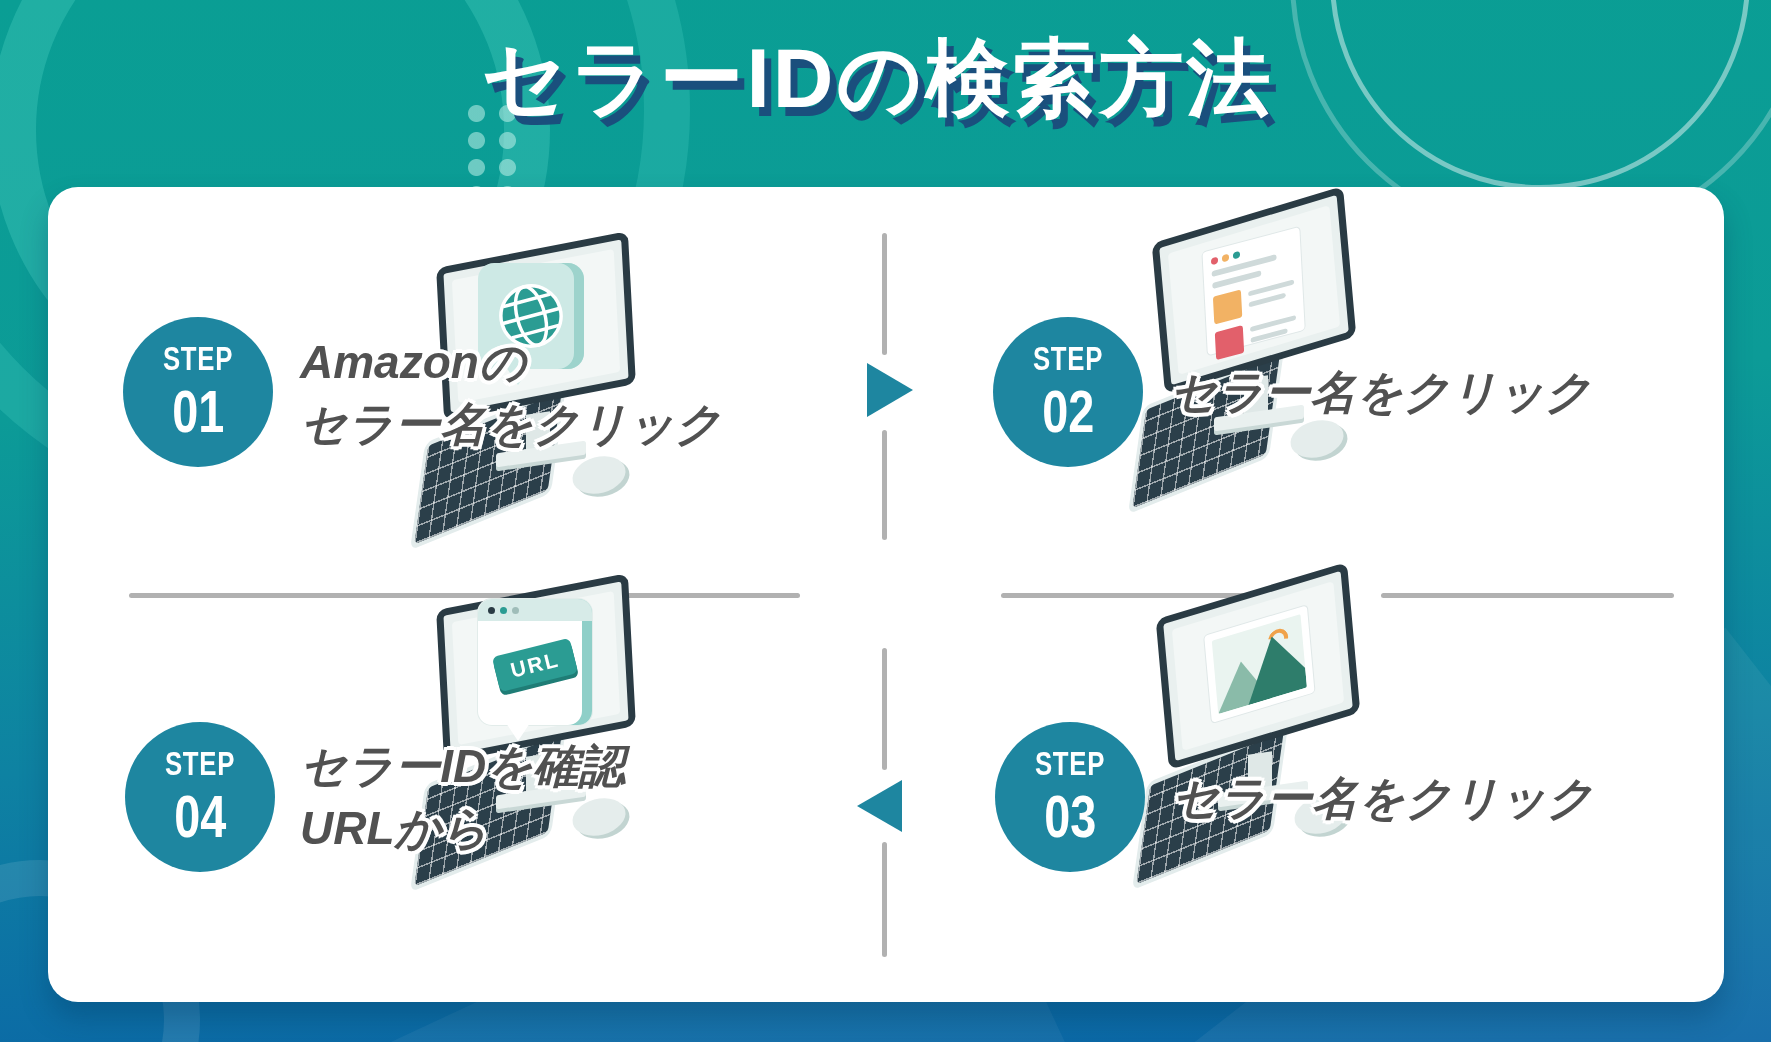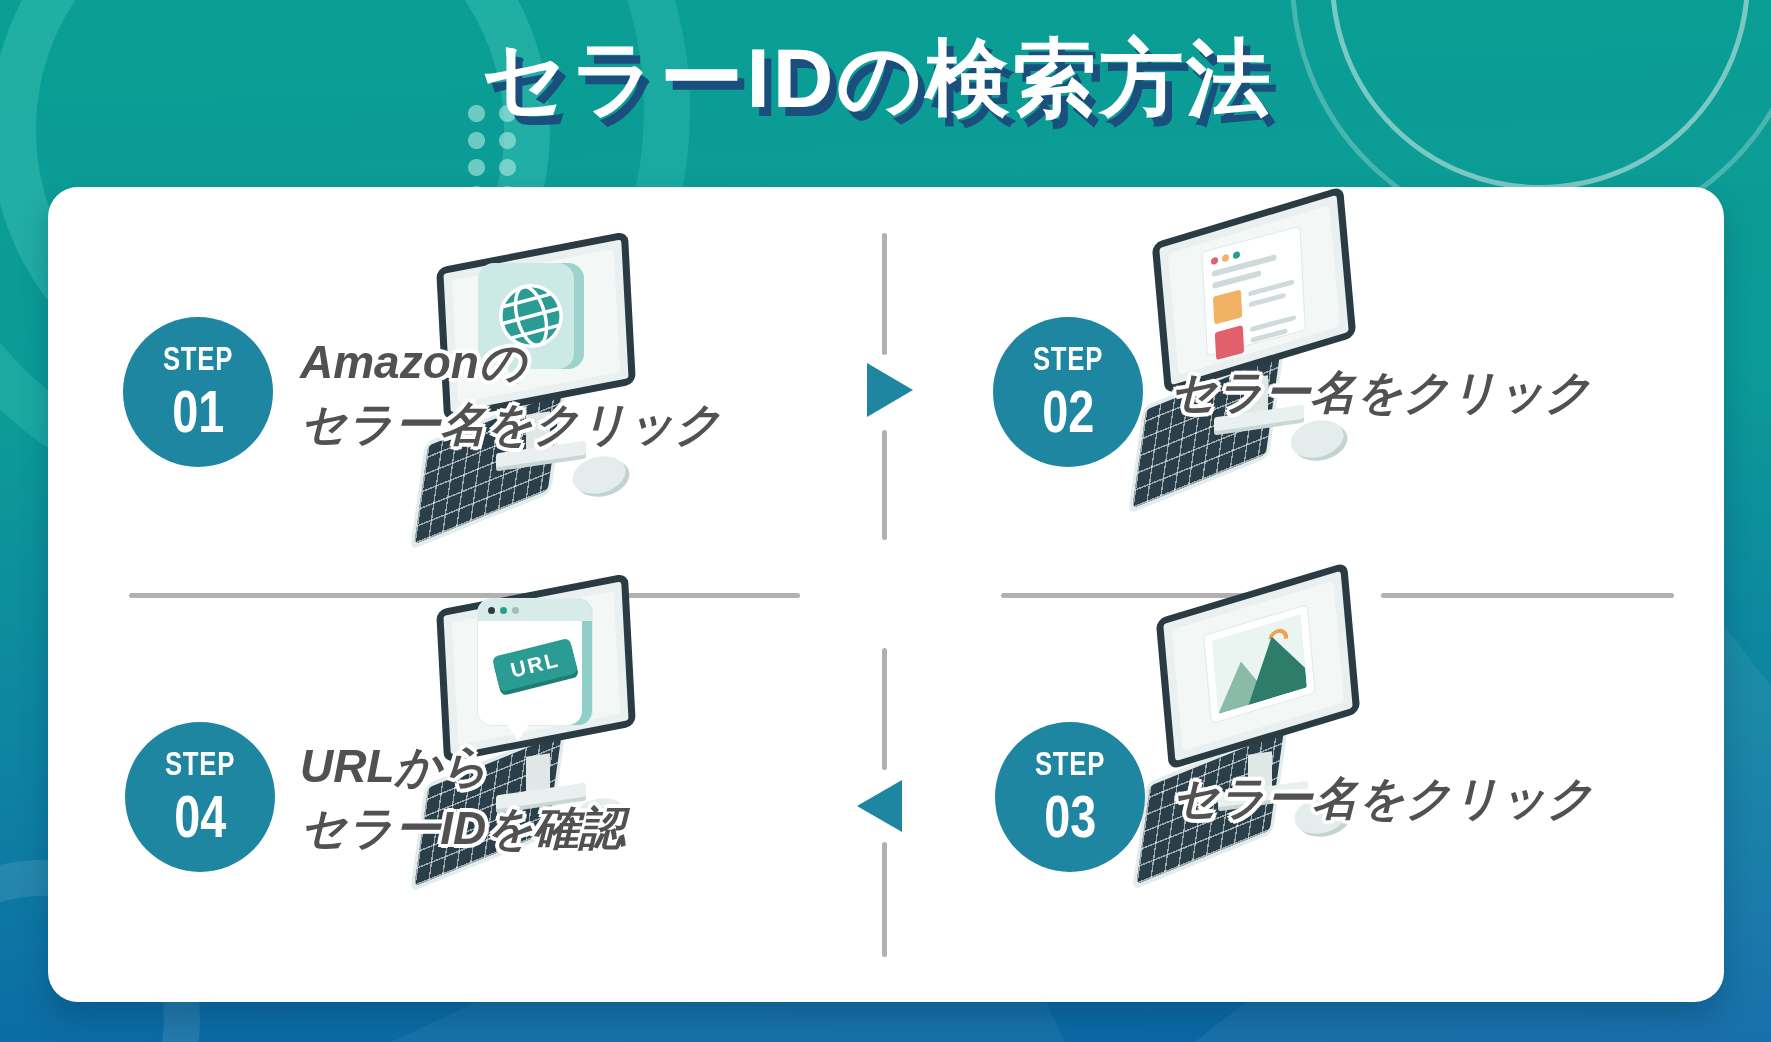--- a/index.html
+++ b/index.html
@@ -271,17 +271,17 @@
       <div class="url-bar" data-name="browser-bar">
         <span class="dot dd1" data-name="window-dot-icon"></span>
         <span class="dot dd2" data-name="window-dot-icon"></span>
         <span class="dot dd3" data-name="window-dot-icon"></span>
       </div>
       <div class="url-pill" data-name="url-label">URL</div>
       <div class="tail tail-white" data-name="bubble-tail"></div>
     </div>
   </div>
   <div class="step-text t4" data-name="step-04-text">
+    <div class="line" data-name="text-line">セラーIDを確認</div>
     <div class="line" data-name="text-line">URLから</div>
-    <div class="line" data-name="text-line">セラーIDを確認</div>
   </div>
 
 </div>
 
 </body></html>

